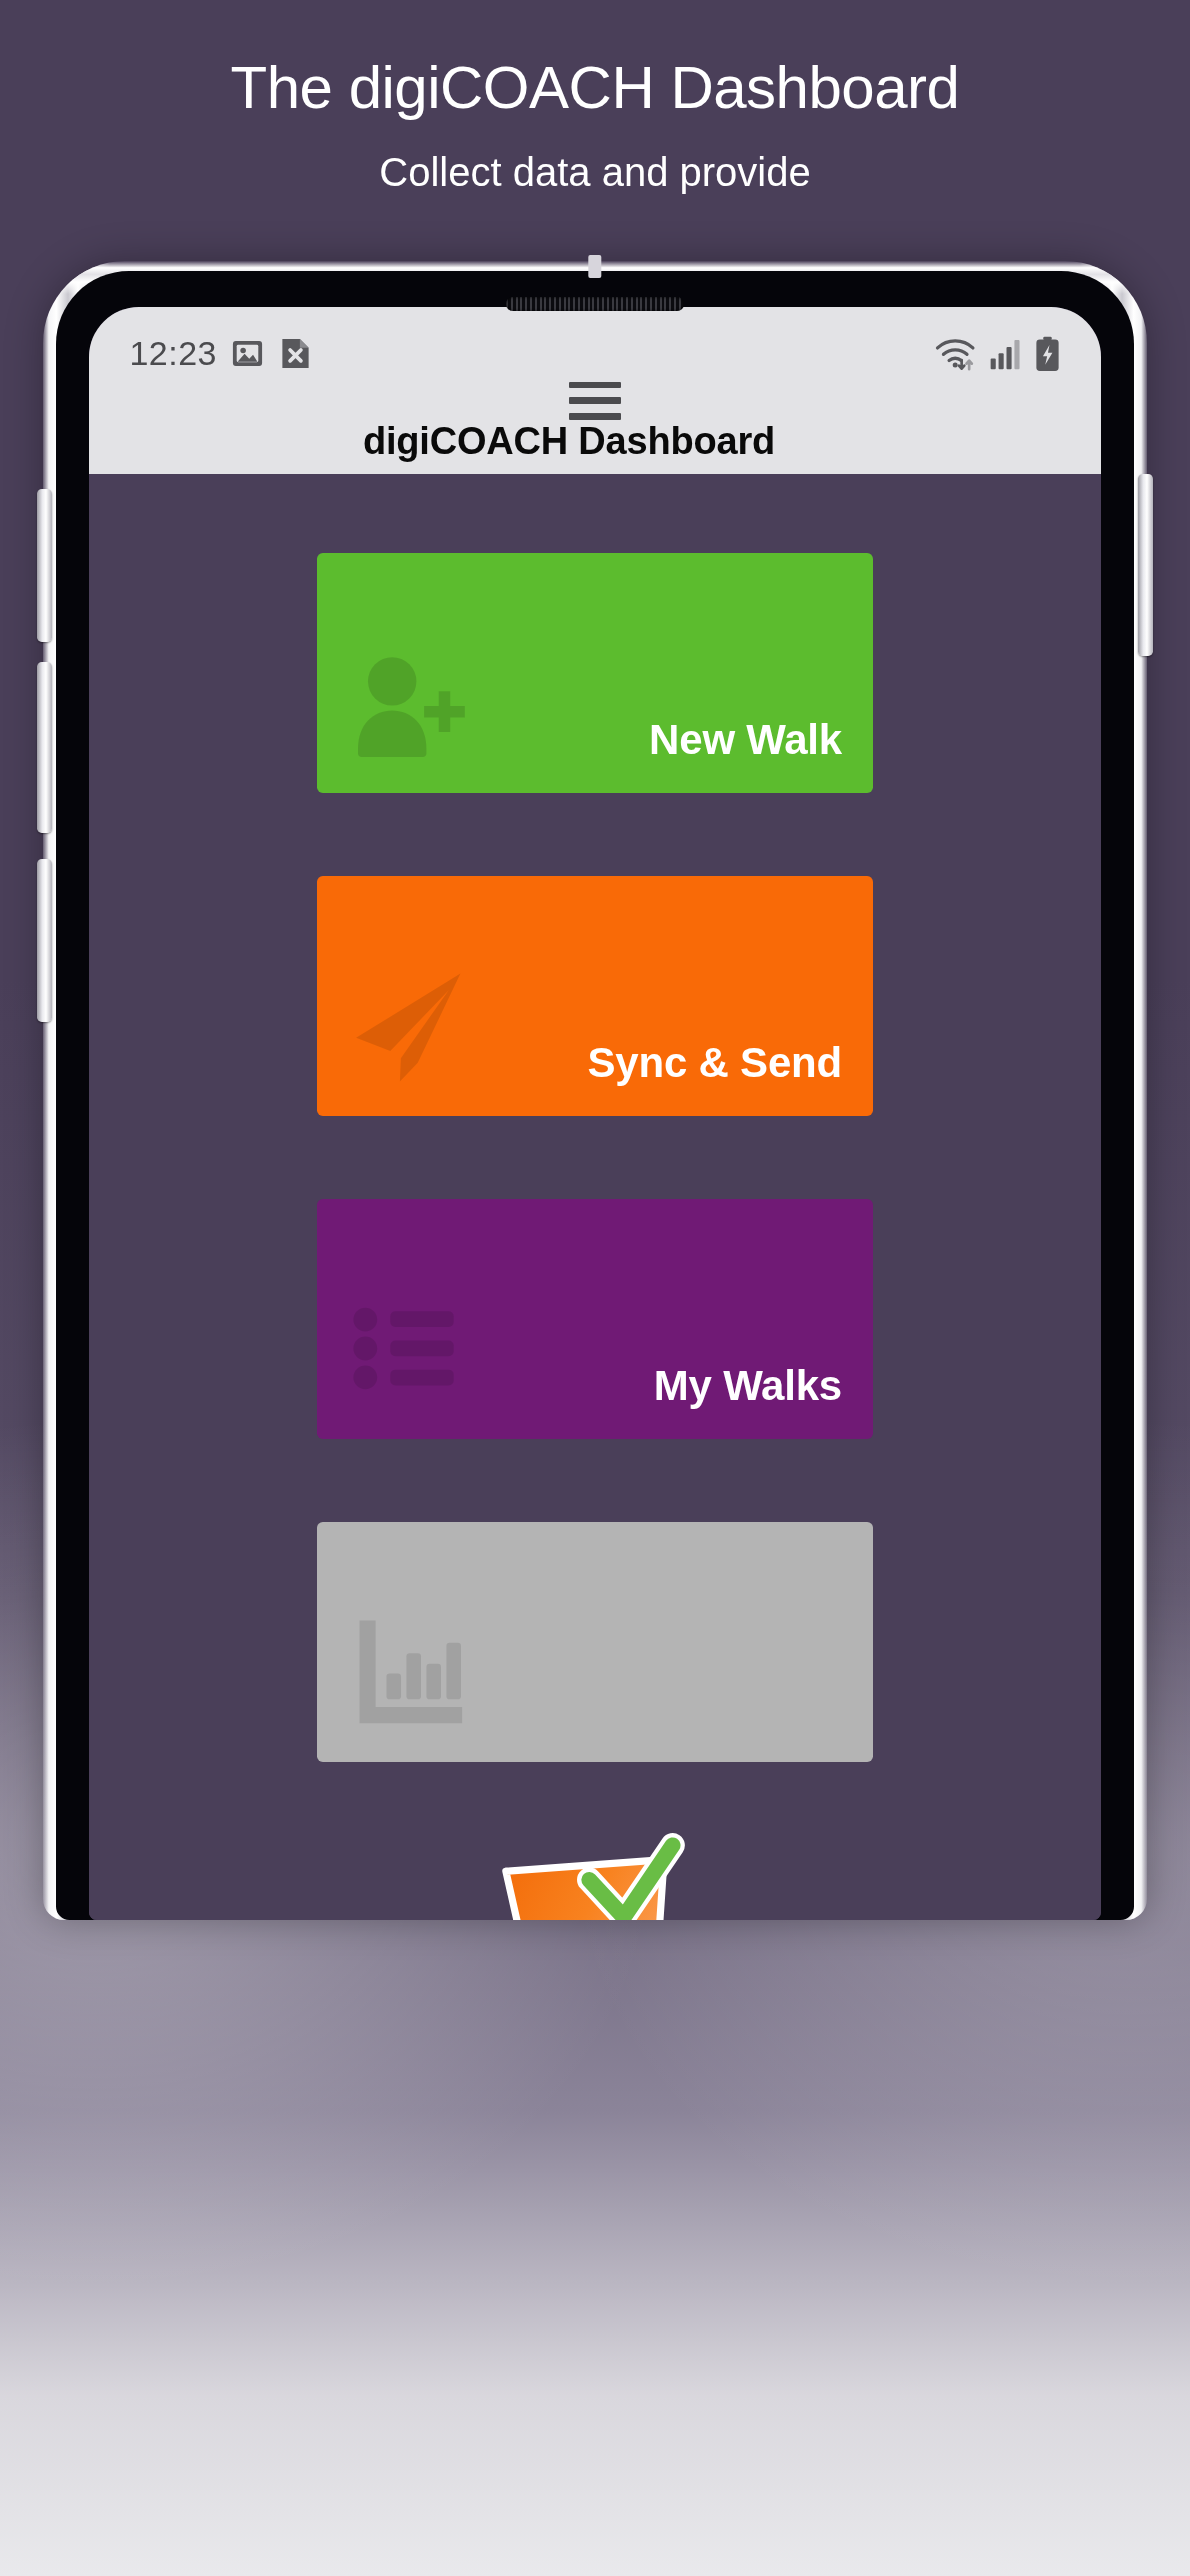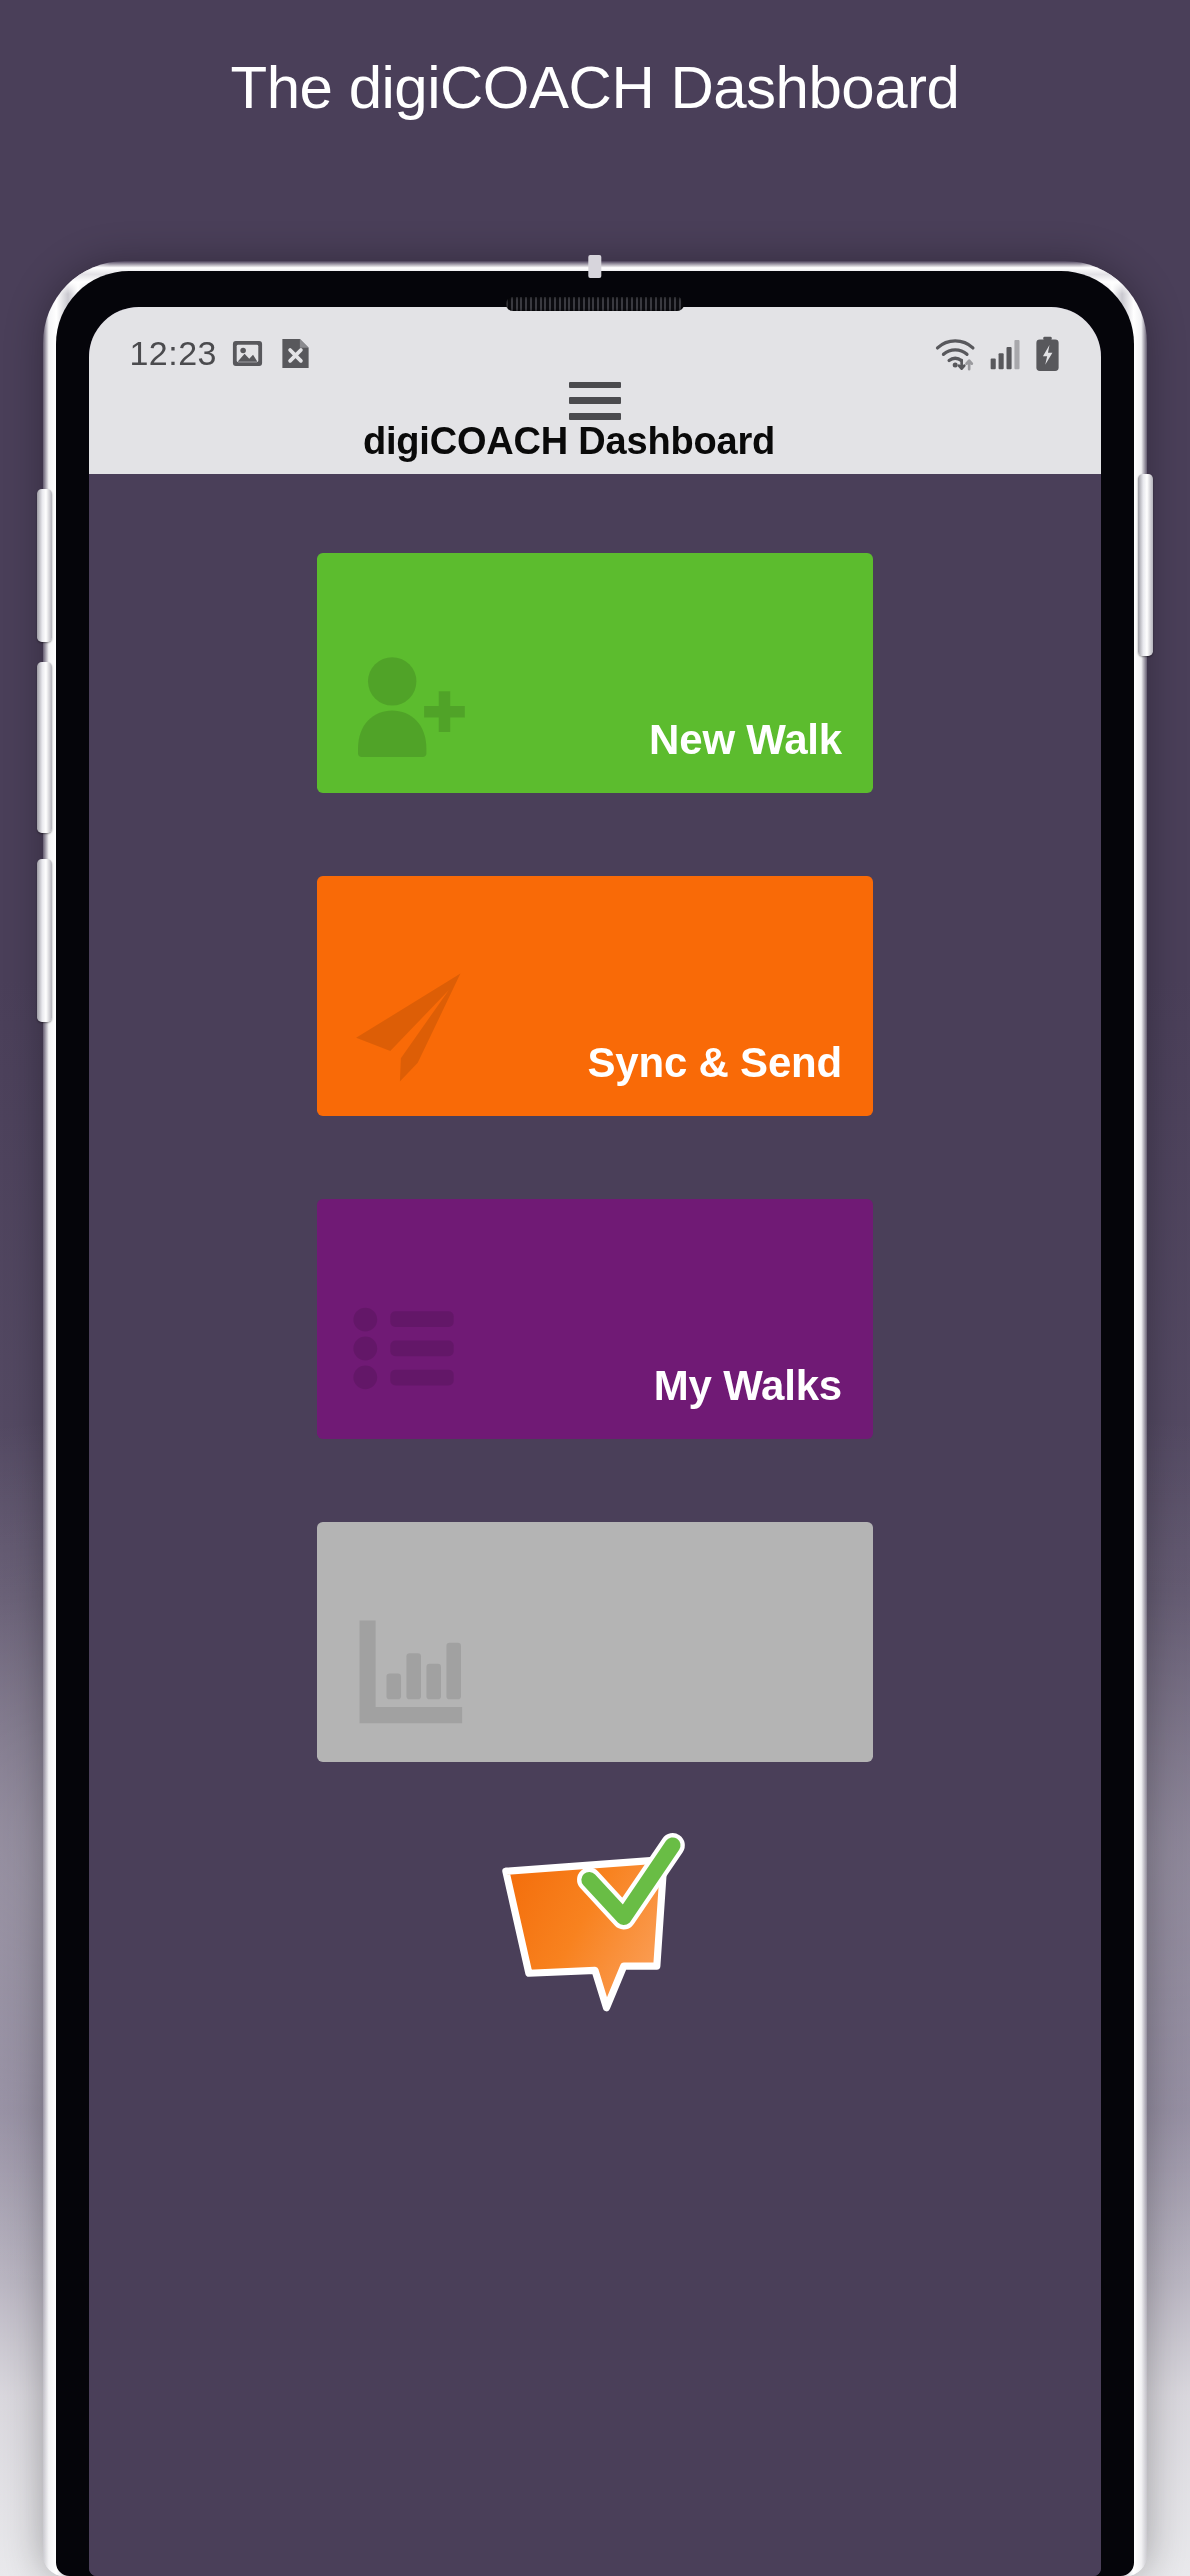--- a/index.html
+++ b/index.html
@@ -48,21 +48,21 @@
     line-height:1.30;
     margin-top:25px;
   }
 
   
   #phone{
     position:absolute;
     left:43px;
     top:261px;
     width:1104px;
-    height:2315px;
+    height:1659px;
     z-index:10;
   }
   
   #phone-rim{
     position:absolute; inset:0;
     border-radius:82px 82px 21px 21px;
     background:
       linear-gradient(to right,
         rgba(150,148,158,0.35) 0px,
         #f4f4f6 5.8px,
@@ -234,20 +234,21 @@
 </head>
 <body>
 
 <div id="backdrop">
   <div id="backdrop-sheen"></div>
 </div>
 
 <div id="promo">
   <div id="promo-title">The digiCOACH Dashboard</div>
   <div id="promo-sub">
+    <div>Collect data and provide</div>
   </div>
 </div>
 
 <div id="phone">
 
   <div class="side-btn" id="btn-vol-up"></div>
   <div class="side-btn" id="btn-vol-down"></div>
   <div class="side-btn" id="btn-vol-3"></div>
   <div class="side-btn" id="btn-power"></div>
 

